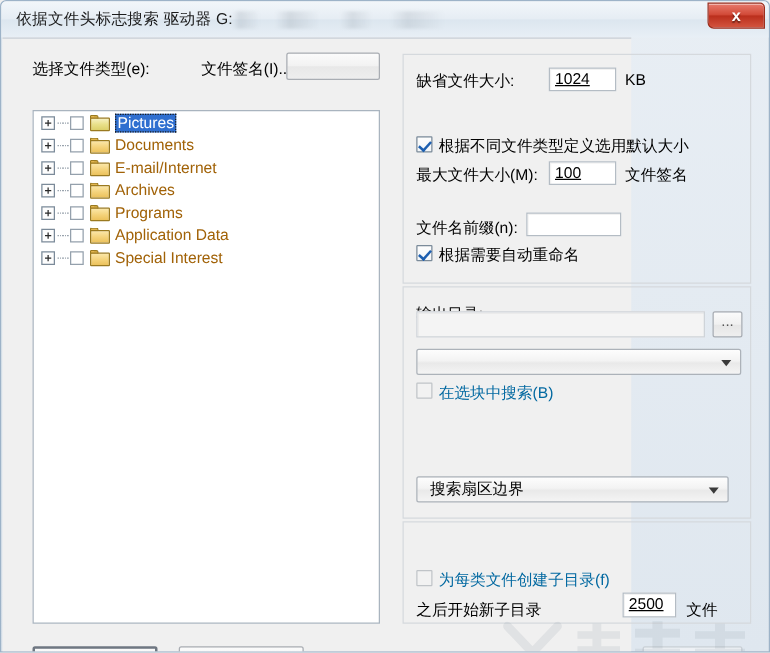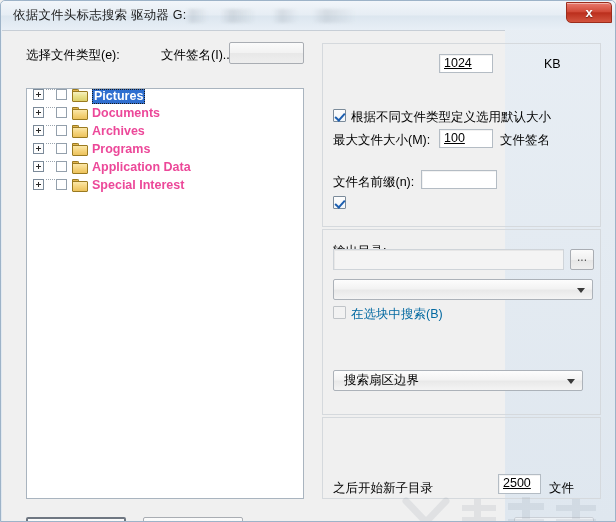--- a/index.html
+++ b/index.html
@@ -97,23 +97,22 @@
     width: 278px; height: 411px;
     background: #fff;
     border: 1px solid #a9b4bf;
     overflow: hidden;
   }
   .tree-row {
     position: relative;
     height: 18px;
     padding-left: 6px;
     display: flex;
-    align-items: flex-start;
+    align-items: center;
     white-space: nowrap;
-    font-weight: bold;
   }
   .expander {
     width: 11px; height: 11px;
     border: 1px solid #7b8a99;
     background: #fdfdfd;
     position: relative;
     flex: 0 0 auto;
     margin-right: 2px;
   }
   .expander:before, .expander:after {
@@ -153,21 +152,21 @@
   .folder .body {
     position: absolute; left: 0; top: 2px;
     width: 16px; height: 11px;
     background: linear-gradient(to bottom, #fbe7a8 0%, #f4d279 55%, #ecc25c 100%);
     border: 1px solid #9a7a20;
     border-radius: 1px;
   }
   .folder.open .body {
     background: linear-gradient(to bottom, #f6f0c0 0%, #e9e08a 50%, #dcd06a 100%);
   }
-  .tree-label { font-size: 12.5px; color: #ec4899; line-height: 13px; }
+  .tree-label { font-size: 12.5px; color: #a16207; line-height: 13px; }
   .tree-row.selected .tree-label {
     background: #2f6fd0;
     color: #fff;
     padding: 1px 2px;
     outline: 1px dotted #1b1b1b;
     outline-offset: -1px;
   }
 
   
   .txtbox {
@@ -338,20 +337,30 @@
             <span class="tree-label">Documents</span>
           </div>
           <div class="tree-row">
             <span class="expander"></span>
             <span class="dots"></span>
             <span class="tchk"></span>
             <span class="folder">
               <span class="tab"></span>
               <span class="body"></span>
             </span>
+            <span class="tree-label">E-mail/Internet</span>
+          </div>
+          <div class="tree-row">
+            <span class="expander"></span>
+            <span class="dots"></span>
+            <span class="tchk"></span>
+            <span class="folder">
+              <span class="tab"></span>
+              <span class="body"></span>
+            </span>
             <span class="tree-label">Archives</span>
           </div>
           <div class="tree-row">
             <span class="expander"></span>
             <span class="dots"></span>
             <span class="tchk"></span>
             <span class="folder">
               <span class="tab"></span>
               <span class="body"></span>
             </span>
@@ -379,58 +388,64 @@
           </div>
         </div>
     </div>
 
     <div class="groupbox" style="left:320px; top:12px; width:279px; height:184px;"></div>
 
     <div class="groupbox" style="left:320px; top:198px; width:279px; height:186px;"></div>
 
     <div class="groupbox" style="left:320px; top:386px; width:279px; height:82px;"></div>
 
+    <div class="lbl" style="left:331px; top:26px;">缺省文件大小:</div>
     <div class="txtbox" style="left:437px; top:23px; width:54px; height:19px;">1024</div>
-    <div class="lbl" style="left:498px; top:26px;margin-left:44px;">KB</div>
+    <div class="lbl" style="left:498px; top:26px;">KB</div>
 
     <div class="chkrow" style="left:331px; top:78px;">
       <span class="chk checked"></span>
       <span class="chk-label">根据不同文件类型定义选用默认大小</span>
     </div>
 
     <div class="lbl" style="left:331px; top:101px;">最大文件大小(M):</div>
     <div class="txtbox" style="left:437px; top:98px; width:54px; height:19px;">100</div>
     <div class="lbl" style="left:498px; top:101px;">文件签名</div>
 
     <div class="lbl" style="left:331px; top:143px;">文件名前缀(n):</div>
     <div class="txtbox" style="left:419px; top:139px; width:76px; height:19px;"></div>
 
     <div class="chkrow" style="left:331px; top:165px;">
       <span class="chk checked"></span>
+      <span class="chk-label">根据需要自动重命名</span>
     </div>
 
     <div class="lbl" style="left:331px; top:212px;">输出目录:</div>
     <div class="txtbox disabled" style="left:331px; top:218px; width:231px; height:21px;"></div>
     <div id="browse-button">...</div>
 
     <div class="combo empty" style="left:331px; top:248px; width:260px; height:21px;">
       <span></span>
       <span class="arrow"></span>
     </div>
 
     <div class="chkrow" style="left:331px; top:275px;">
       <span class="chk disabled"></span>
       <span class="chk-label dim">在选块中搜索(B)</span>
     </div>
 
-    <div class="combo" style="left:331px; top:339px; width:250px; height:21px;padding-left:10px;">
+    <div class="combo" style="left:331px; top:350px; width:250px; height:21px;padding-left:10px;">
       <span>搜索扇区边界</span>
       <span class="arrow"></span>
     </div>
 
+    <div class="chkrow" style="left:331px; top:425px;">
+      <span class="chk disabled"></span>
+      <span class="chk-label dim">为每类文件创建子目录(f)</span>
+    </div>
 
     <div class="lbl" style="left:331px; top:449px;">之后开始新子目录</div>
     <div class="txtbox" style="left:496px; top:443px; width:43px; height:20px;">2500</div>
     <div class="lbl" style="left:547px; top:449px;">文件</div>
 
     <div class="btn default" style="left:24px; top:486px; width:100px; height:26px;">确定(O)</div>
     <div class="btn" style="left:141px; top:486px; width:100px; height:26px;">取消(A)</div>
     <div id="help-button">帮助(H)</div>
 
     <div id="watermark">

